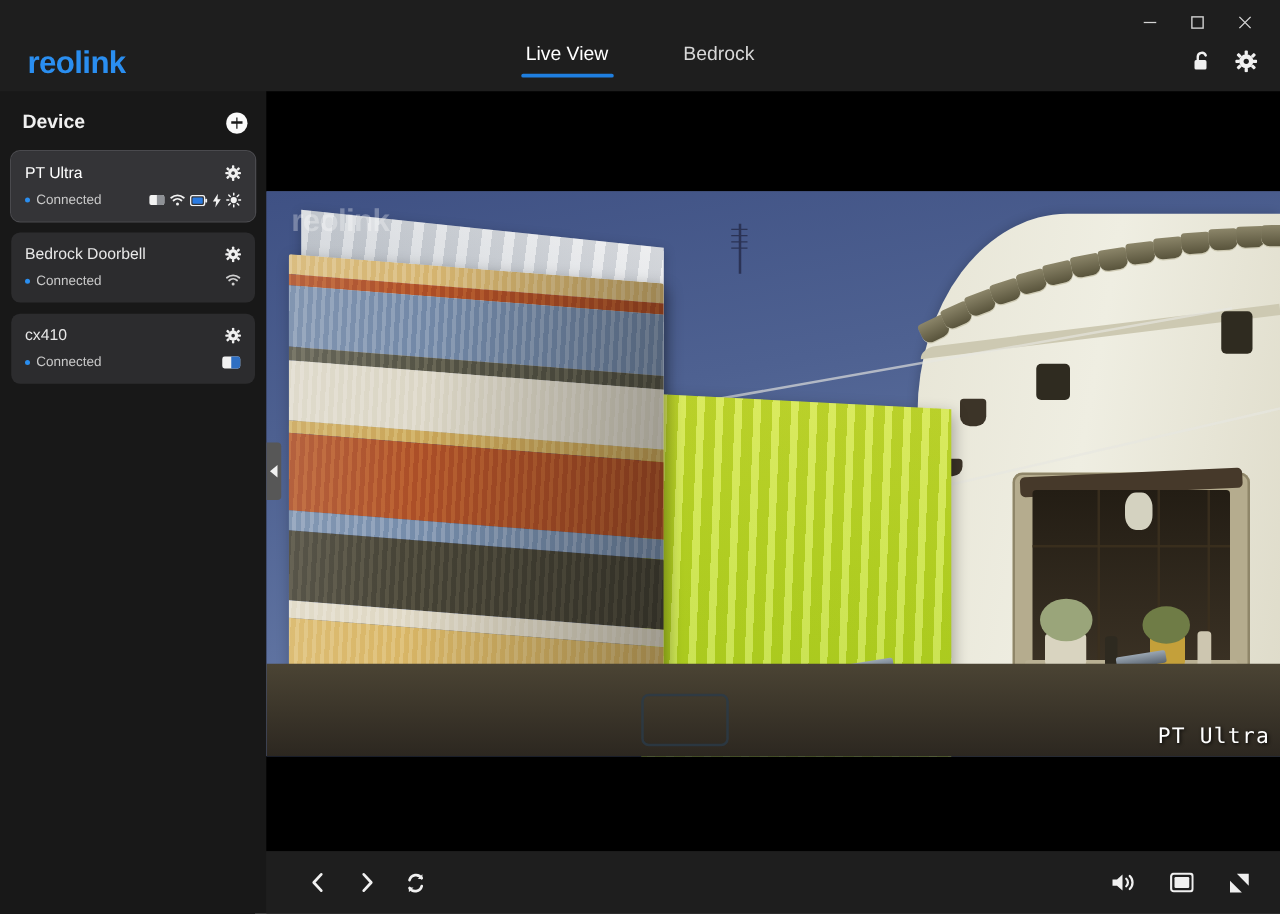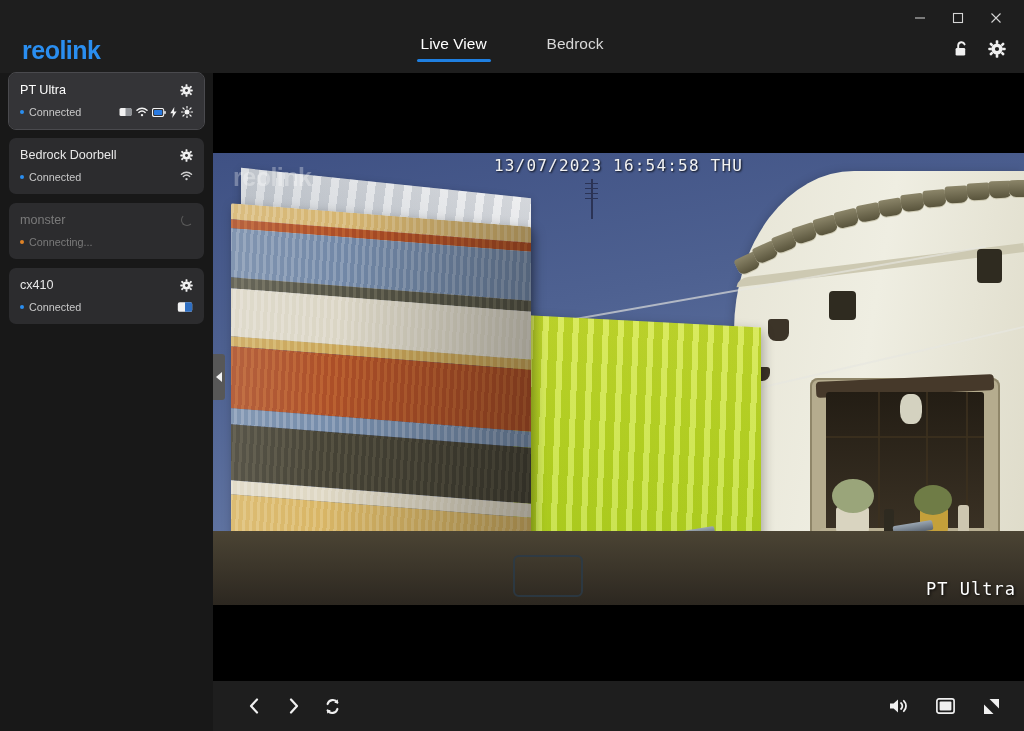--- a/index.html
+++ b/index.html
@@ -546,20 +546,24 @@
           </g>
           <circle cx="9" cy="9" r="2.1" fill="#1e1e1e"></circle>
         </svg>
       </div>
     </div>
   </div>
 
   <div class="body">
 
     <div class="sidebar">
+      <div class="sb-head">
+        <div class="sb-title">Device</div>
+        <div class="addbtn"></div>
+      </div>
 
       <div class="dev selected">
         <div class="dev-row1">
           <div class="dev-name">PT Ultra</div>
           <div class="gear-wrap">
             <svg width="13" height="13" viewBox="0 0 18 18">
               <g fill="#f0f0f0">
                 <circle cx="9" cy="9" r="5.6"></circle>
                 <rect x="7.7" y="0.3" width="2.6" height="3.6" rx="0.8"></rect>
                 <rect x="7.7" y="14.1" width="2.6" height="3.6" rx="0.8"></rect>
@@ -654,33 +658,20 @@
               <svg width="13" height="10" viewBox="0 0 12 10">
                 <path d="M1 3.2 A7.6 7.6 0 0 1 11 3.2" stroke="#cfcfcf" stroke-width="1.5" fill="none" stroke-linecap="round"></path>
                 <path d="M2.8 5.4 A4.8 4.8 0 0 1 9.2 5.4" stroke="#cfcfcf" stroke-width="1.4" fill="none" stroke-linecap="round"></path>
                 <circle cx="6" cy="8.1" r="1.2" fill="#cfcfcf"></circle>
               </svg>
             </span>
           </div>
         </div>
       </div>
 
-      <div class="dev dim">
-        <div class="dev-row1">
-          <div class="dev-name">monster</div>
-          <div class="spinner"></div>
-        </div>
-        <div class="dev-row2">
-          <div class="dev-status">
-            <span class="sdot amber"></span>
-            <span>Connecting...</span>
-          </div>
-          <div class="dev-icons"></div>
-        </div>
-      </div>
 
       <div class="dev">
         <div class="dev-row1">
           <div class="dev-name">cx410</div>
           <div class="gear-wrap">
             <svg width="13" height="13" viewBox="0 0 18 18">
               <g fill="#f0f0f0">
                 <circle cx="9" cy="9" r="5.6"></circle>
                 <rect x="7.7" y="0.3" width="2.6" height="3.6" rx="0.8"></rect>
                 <rect x="7.7" y="14.1" width="2.6" height="3.6" rx="0.8"></rect>
@@ -797,21 +788,20 @@
             <div class="towel-tex"></div>
             <div class="towel-shade"></div>
           </div>
 
           <div class="ground"></div>
           <div class="ground-items">
             <div class="bike"></div>
           </div>
 
           <div class="wm">reolink</div>
-          <div class="ts">13/07/2023 16:54:58 THU</div>
           <div class="camlabel">PT Ultra</div>
         </div>
       </div>
 
       <div class="bottombar">
         <div class="bb-left">
           <div class="bb-btn">
             <svg width="13" height="16" viewBox="0 0 13 16">
               <path d="M9 1.5 L3 8 L9 14.5" stroke="#f0f0f0" stroke-width="2.2" fill="none" stroke-linecap="round" stroke-linejoin="round"></path>
             </svg>

